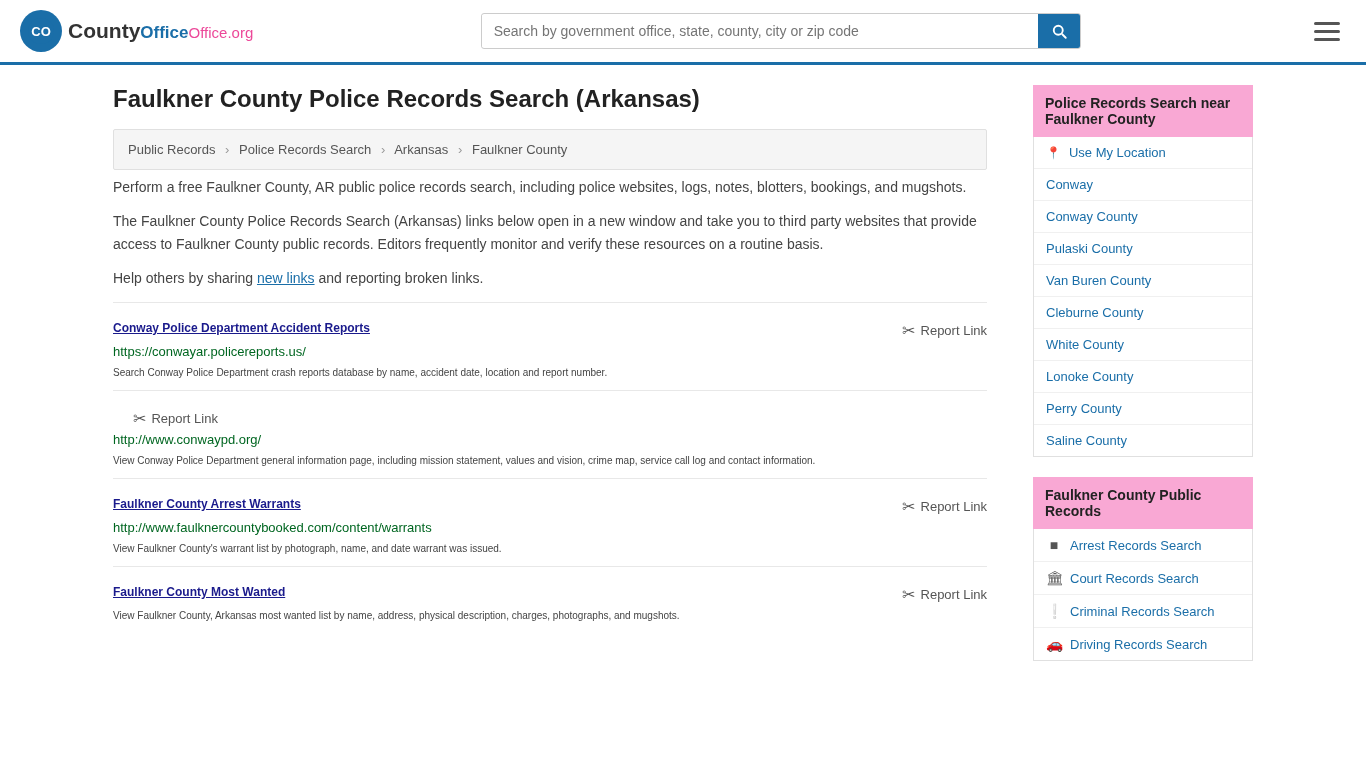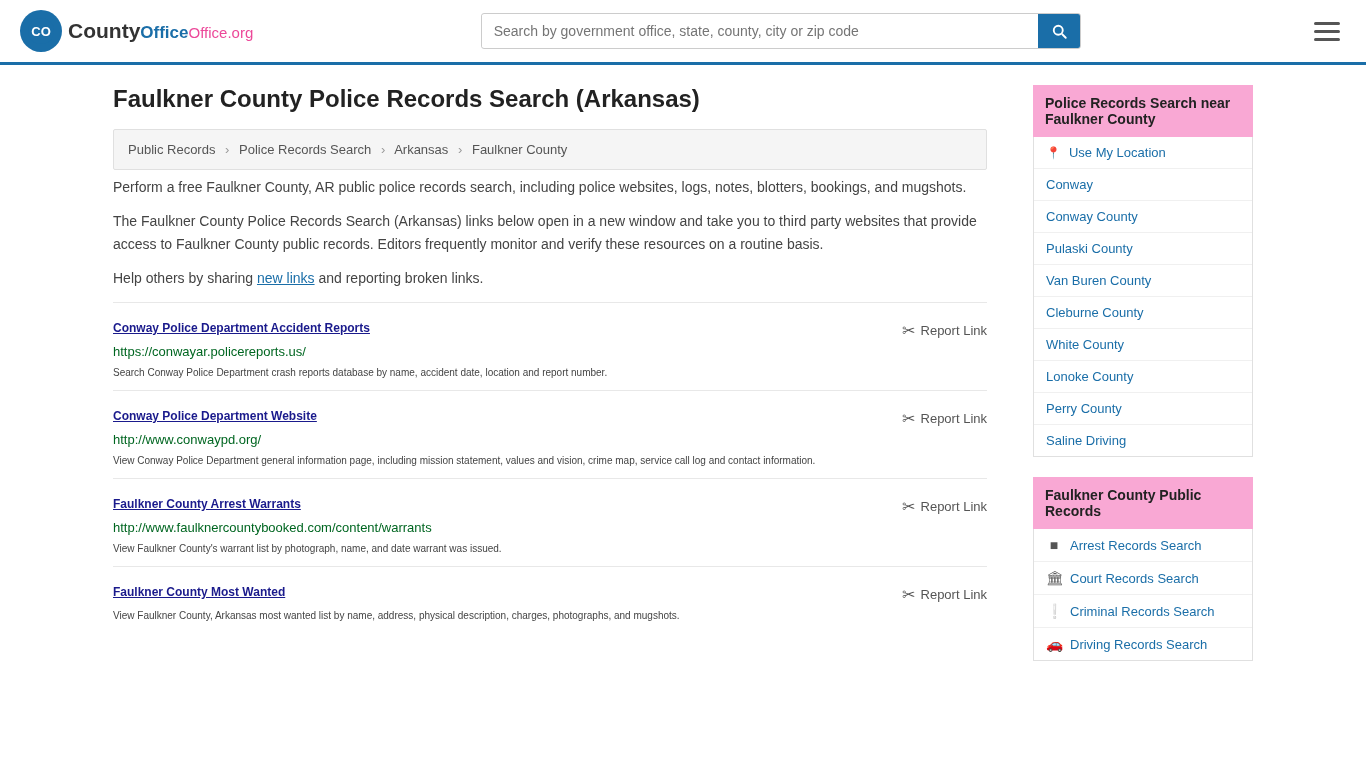--- a/index.html
+++ b/index.html
@@ -287,21 +287,20 @@
           <span class="report-icon">✂</span>
           <span>Report Link</span>
         </button>
       </div>
       <div class="result-url">https://conwayar.policereports.us/</div>
       <div class="result-desc">Search Conway Police Department crash reports database by name, accident date, location and report number.</div>
     </div>
 
     <div class="result-item">
       <div class="result-header">
-        <a class="result-title">Conway Police Department Website</a>
         <button class="report-link-btn">
           <span class="report-icon">✂</span>
           <span>Report Link</span>
         </button>
       </div>
       <div class="result-url">http://www.conwaypd.org/</div>
       <div class="result-desc">View Conway Police Department general information page, including mission statement, values and vision, crime map, service call log and contact information.</div>
     </div>
 
     <div class="result-item">
@@ -357,21 +356,21 @@
         <div class="sidebar-item">
           <a href="#">White County</a>
         </div>
         <div class="sidebar-item">
           <a href="#">Lonoke County</a>
         </div>
         <div class="sidebar-item">
           <a href="#">Perry County</a>
         </div>
         <div class="sidebar-item">
-          <a href="#">Saline Driving</a>
+          <a href="#">Saline County</a>
         </div>
       </div>
     </div>
 
     <div class="sidebar-section">
       <div class="sidebar-header">Faulkner County Public Records</div>
       <div class="sidebar-list">
         <div class="sidebar-public-item">
           <span class="pub-icon">■</span>
           <a href="#">Arrest Records Search</a>

